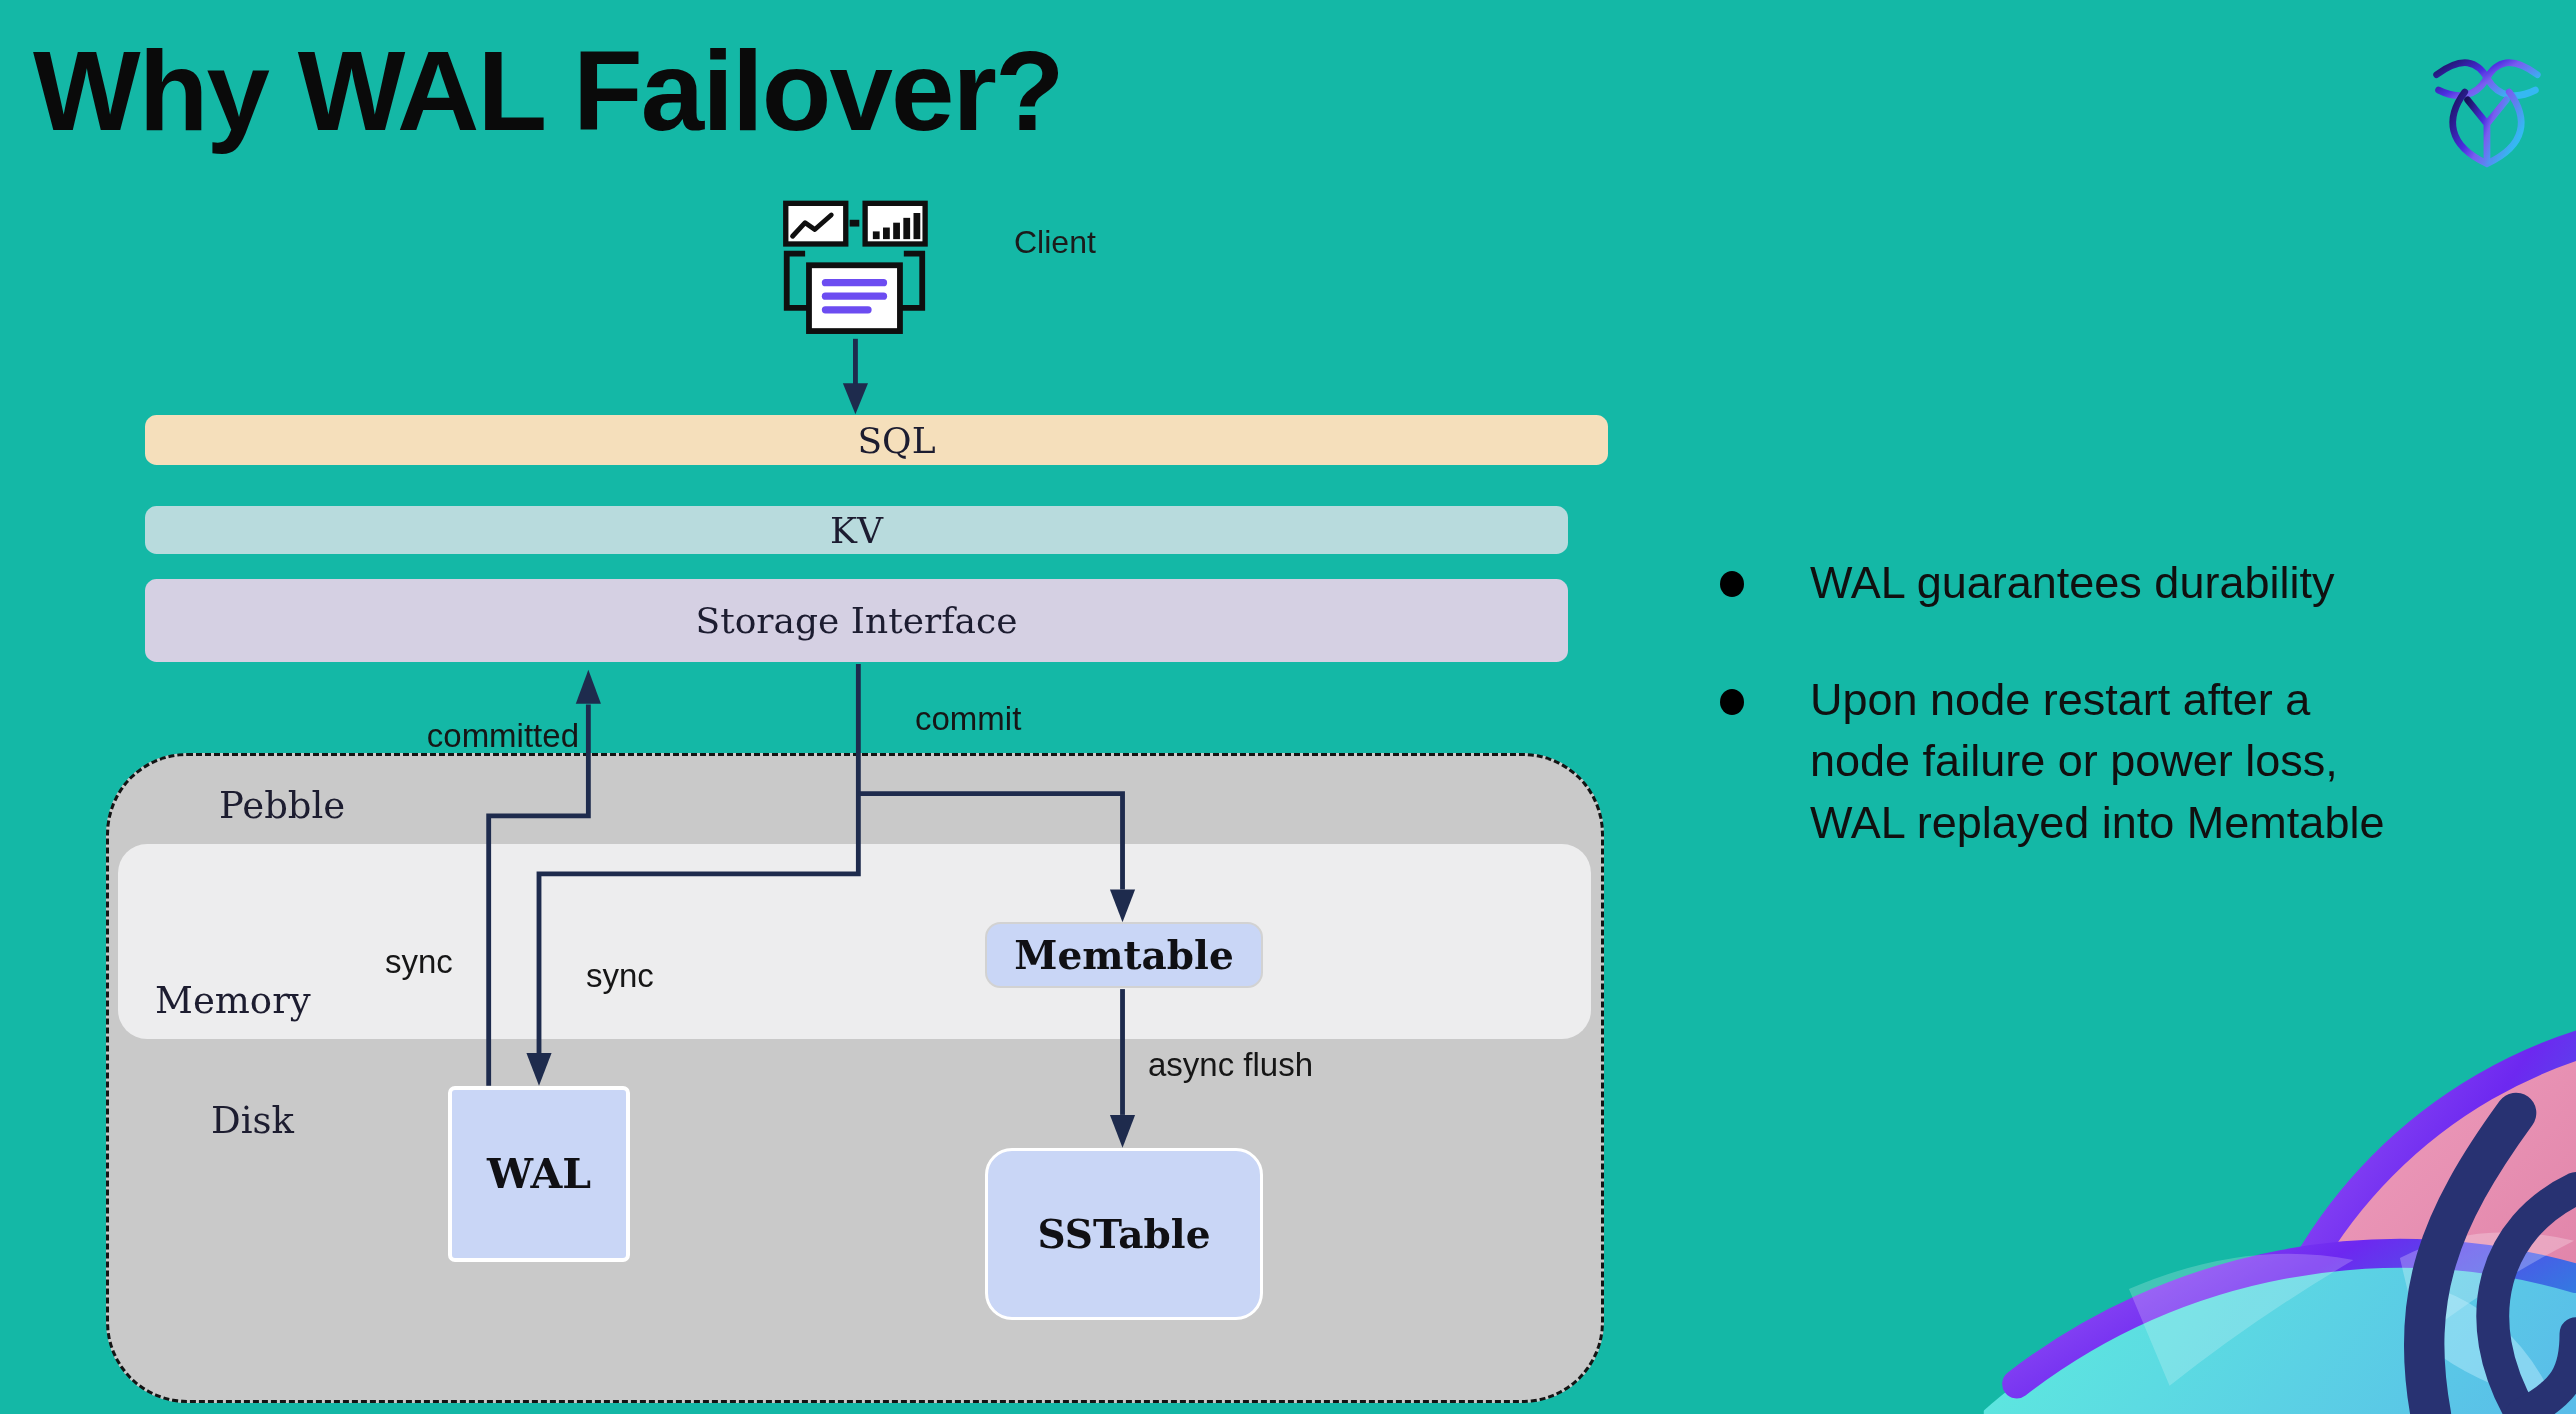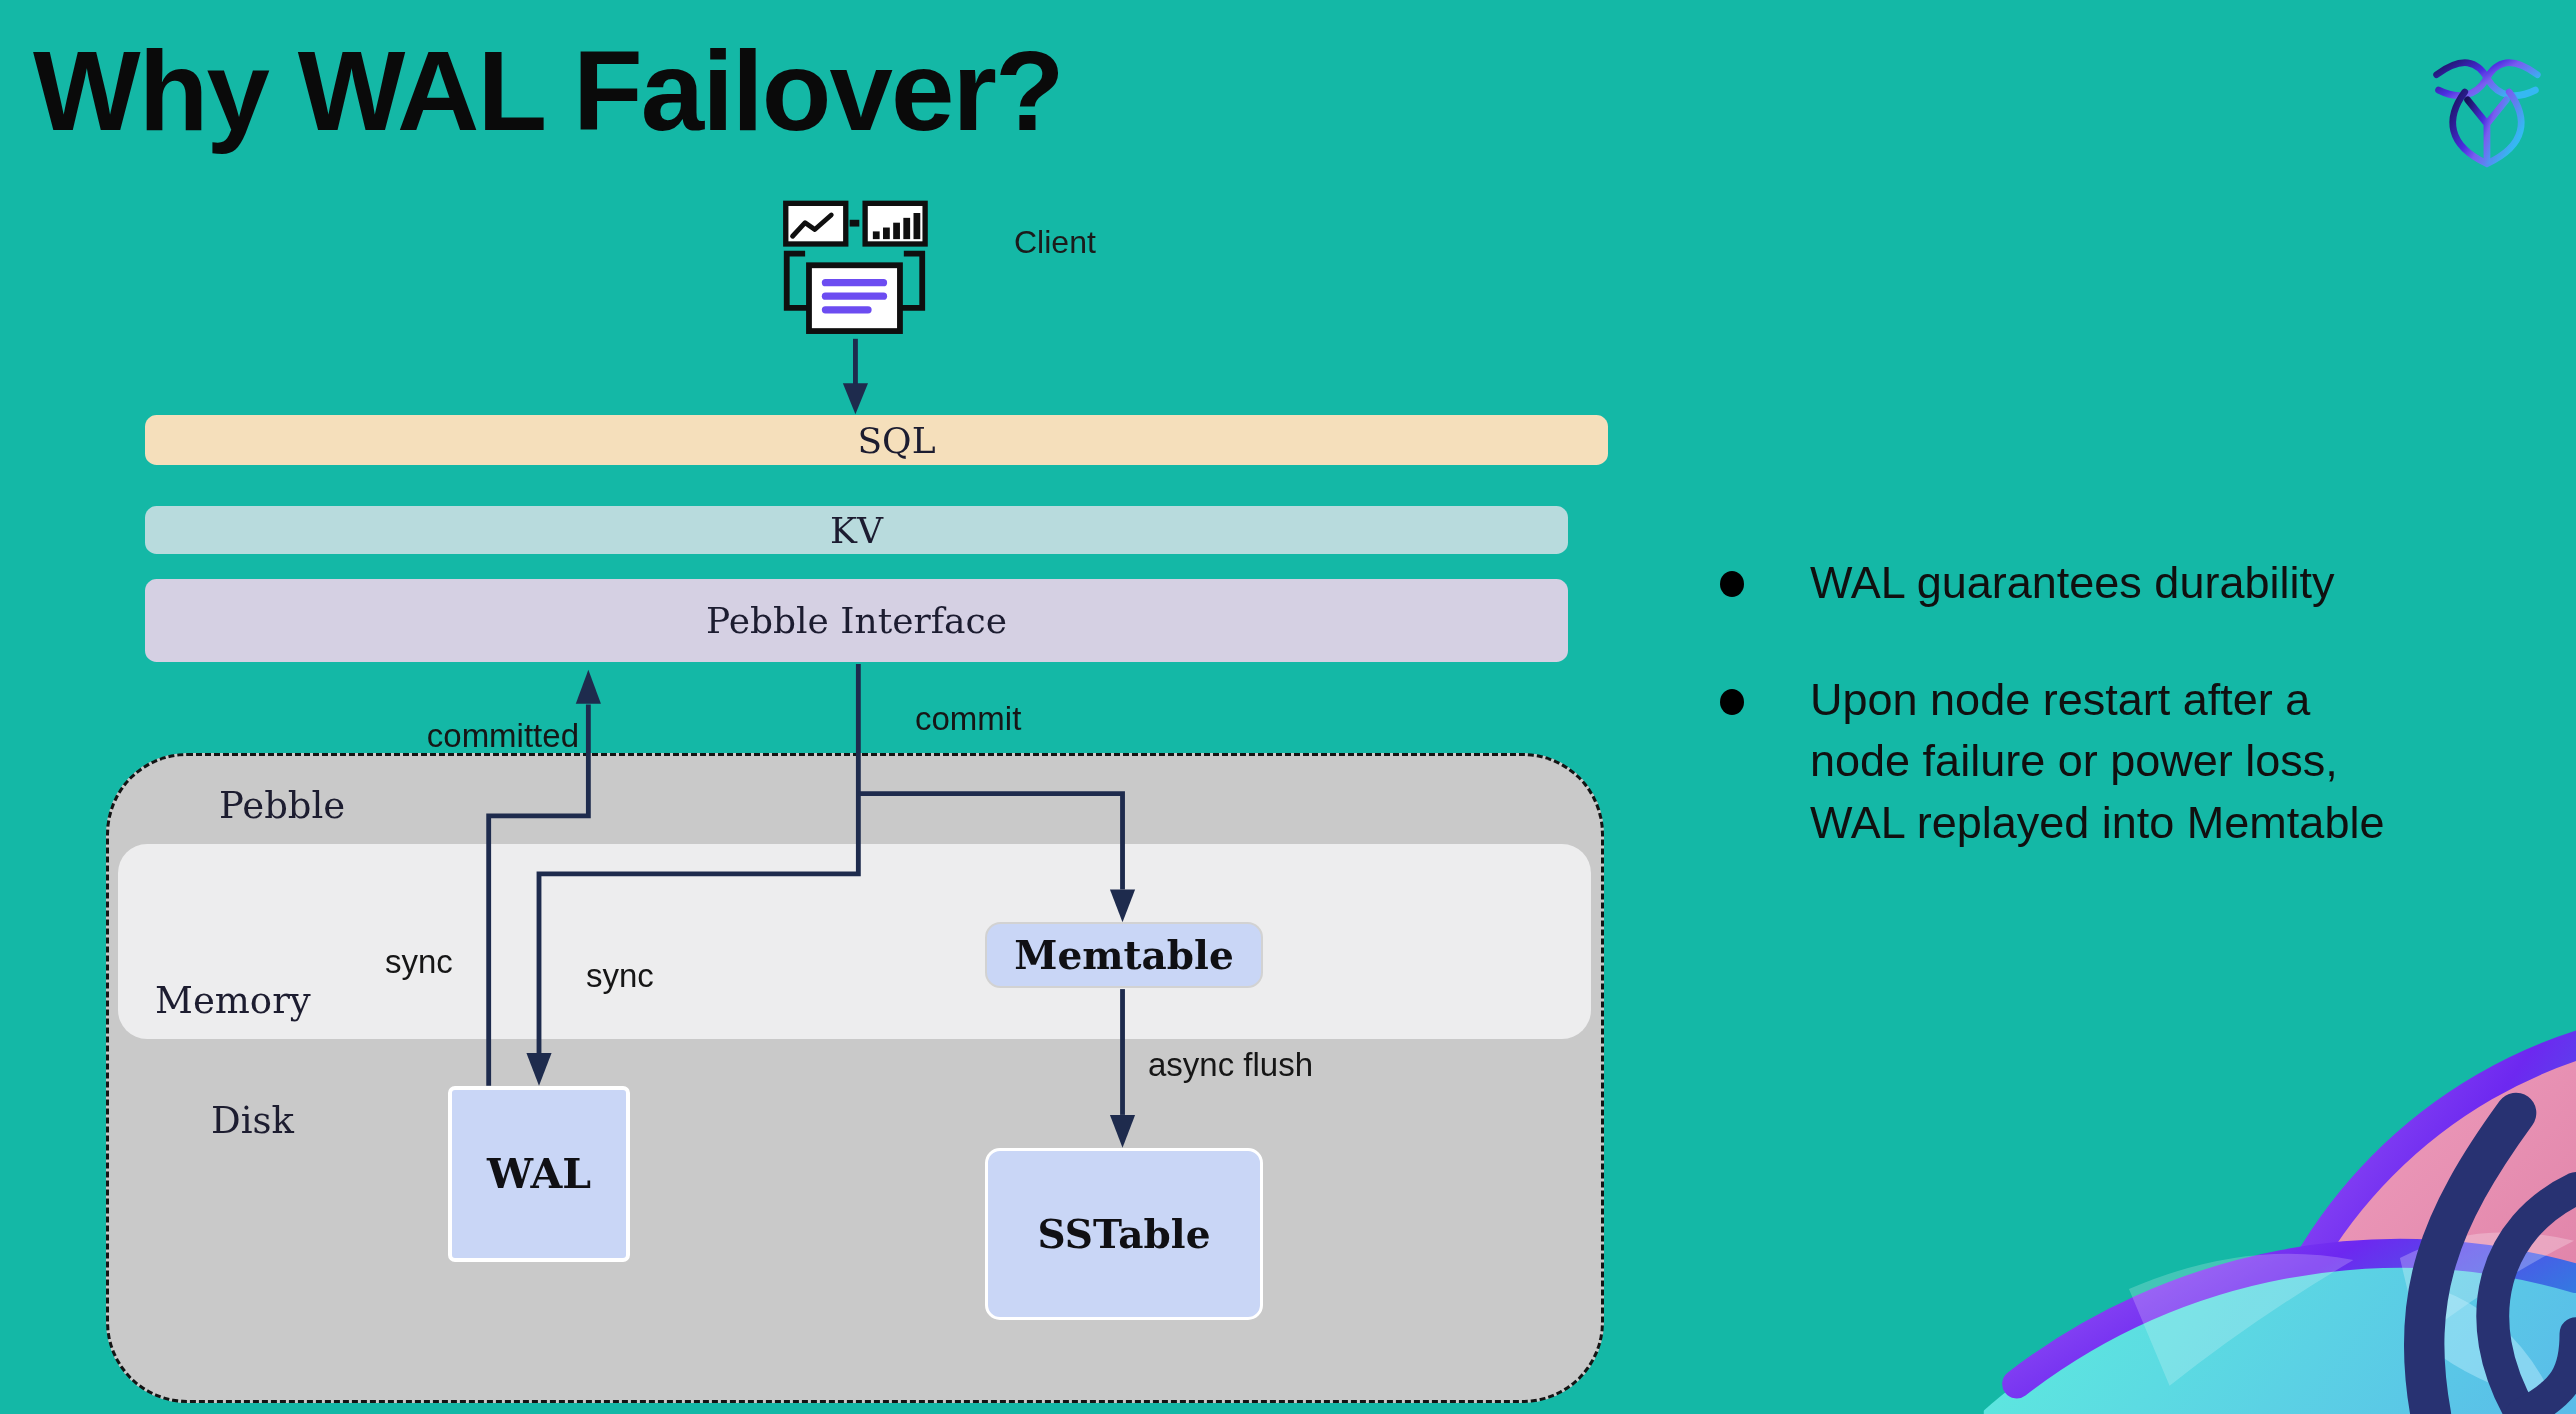--- a/index.html
+++ b/index.html
@@ -44,21 +44,21 @@
   .disk-label   { left:211px; top:1099px; }
 
   
   .node {
     position:absolute; display:flex; align-items:center; justify-content:center;
     font-family:"DejaVu Serif", serif; font-weight:bold;
     background:#c9d6f6; color:#101014; box-sizing:border-box;
   }
   .node-wal      { left:448px;  top:1086px; width:182px; height:176px; border:4.8px solid #ffffff; border-radius:7px; font-size:41px; }
   .node-memtable { left:985px; top:922px;  width:278px; height:66px;  border:2.9px solid #d2d2d2; border-radius:15.5px; font-size:39px; }
-  .node-sstable  { left:985px; top:1148px; width:278px; height:172px; border:3.9px solid #ffffff; border-radius:15px; font-size:39px; }
+  .node-sstable  { left:985px; top:1148px; width:278px; height:172px; border:3.9px solid #ffffff; border-radius:27px; font-size:39px; }
 
   
   .edge-label {
     position:absolute; font-size:33px; color:#161616; line-height:1.1;
   }
   .lbl-committed { left:374px;  top:718px; width:205px; text-align:right; }
   .lbl-commit    { left:915px;  top:701px; }
   .lbl-sync1     { left:385px;  top:944px; }
   .lbl-sync2     { left:586px;  top:958px; }
   .lbl-async     { left:1148px; top:1047px; }
@@ -128,21 +128,21 @@
   </svg>
 
   <div class="pebble"></div>
   <div class="memory-band"></div>
   <div class="zone-label pebble-label">Pebble</div>
   <div class="zone-label memory-label">Memory</div>
   <div class="zone-label disk-label">Disk</div>
 
   <div class="layer layer-sql">SQL</div>
   <div class="layer layer-kv">KV</div>
-  <div class="layer layer-storage">Pebble Interface</div>
+  <div class="layer layer-storage">Storage Interface</div>
 
   <svg class="overlay" width="2576" height="1415" viewBox="0 0 2662 1462" aria-hidden="true">
     <g stroke="#1e2b4d" stroke-width="5" fill="none">
       <path d="M884,350 V398"></path>
       <path d="M505,1122 V843 H608 V728"></path>
       <path d="M887,686 V903 H557 V1088"></path>
       <path d="M887,820 H1160 V919"></path>
       <path d="M1160,1022 V1152"></path>
     </g>
     <g fill="#1e2b4d">

